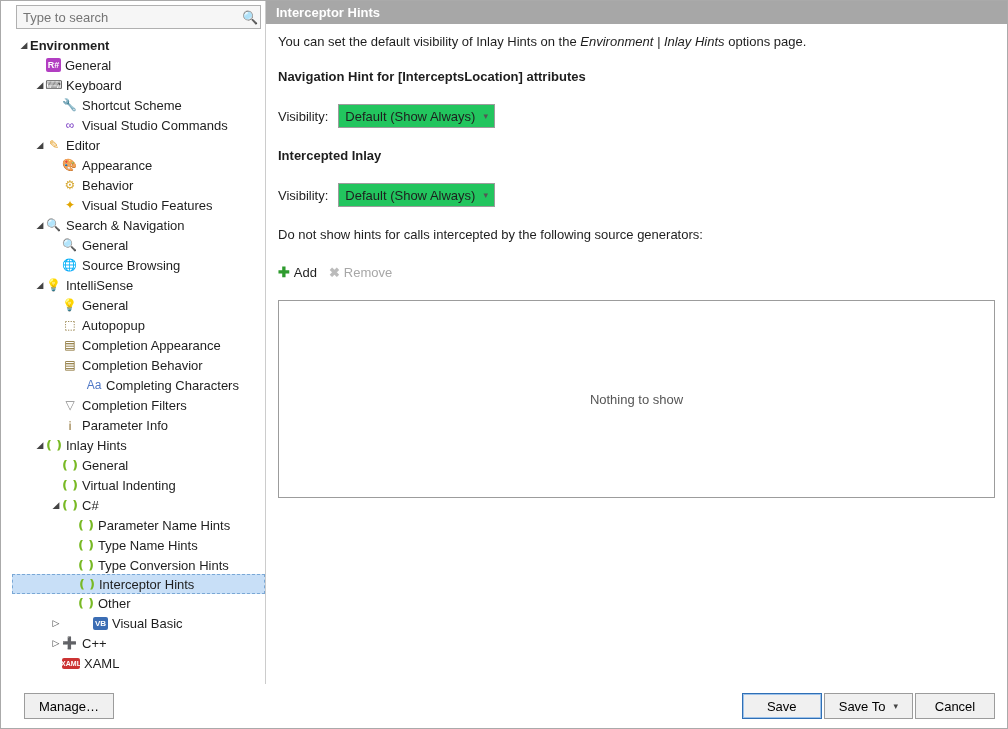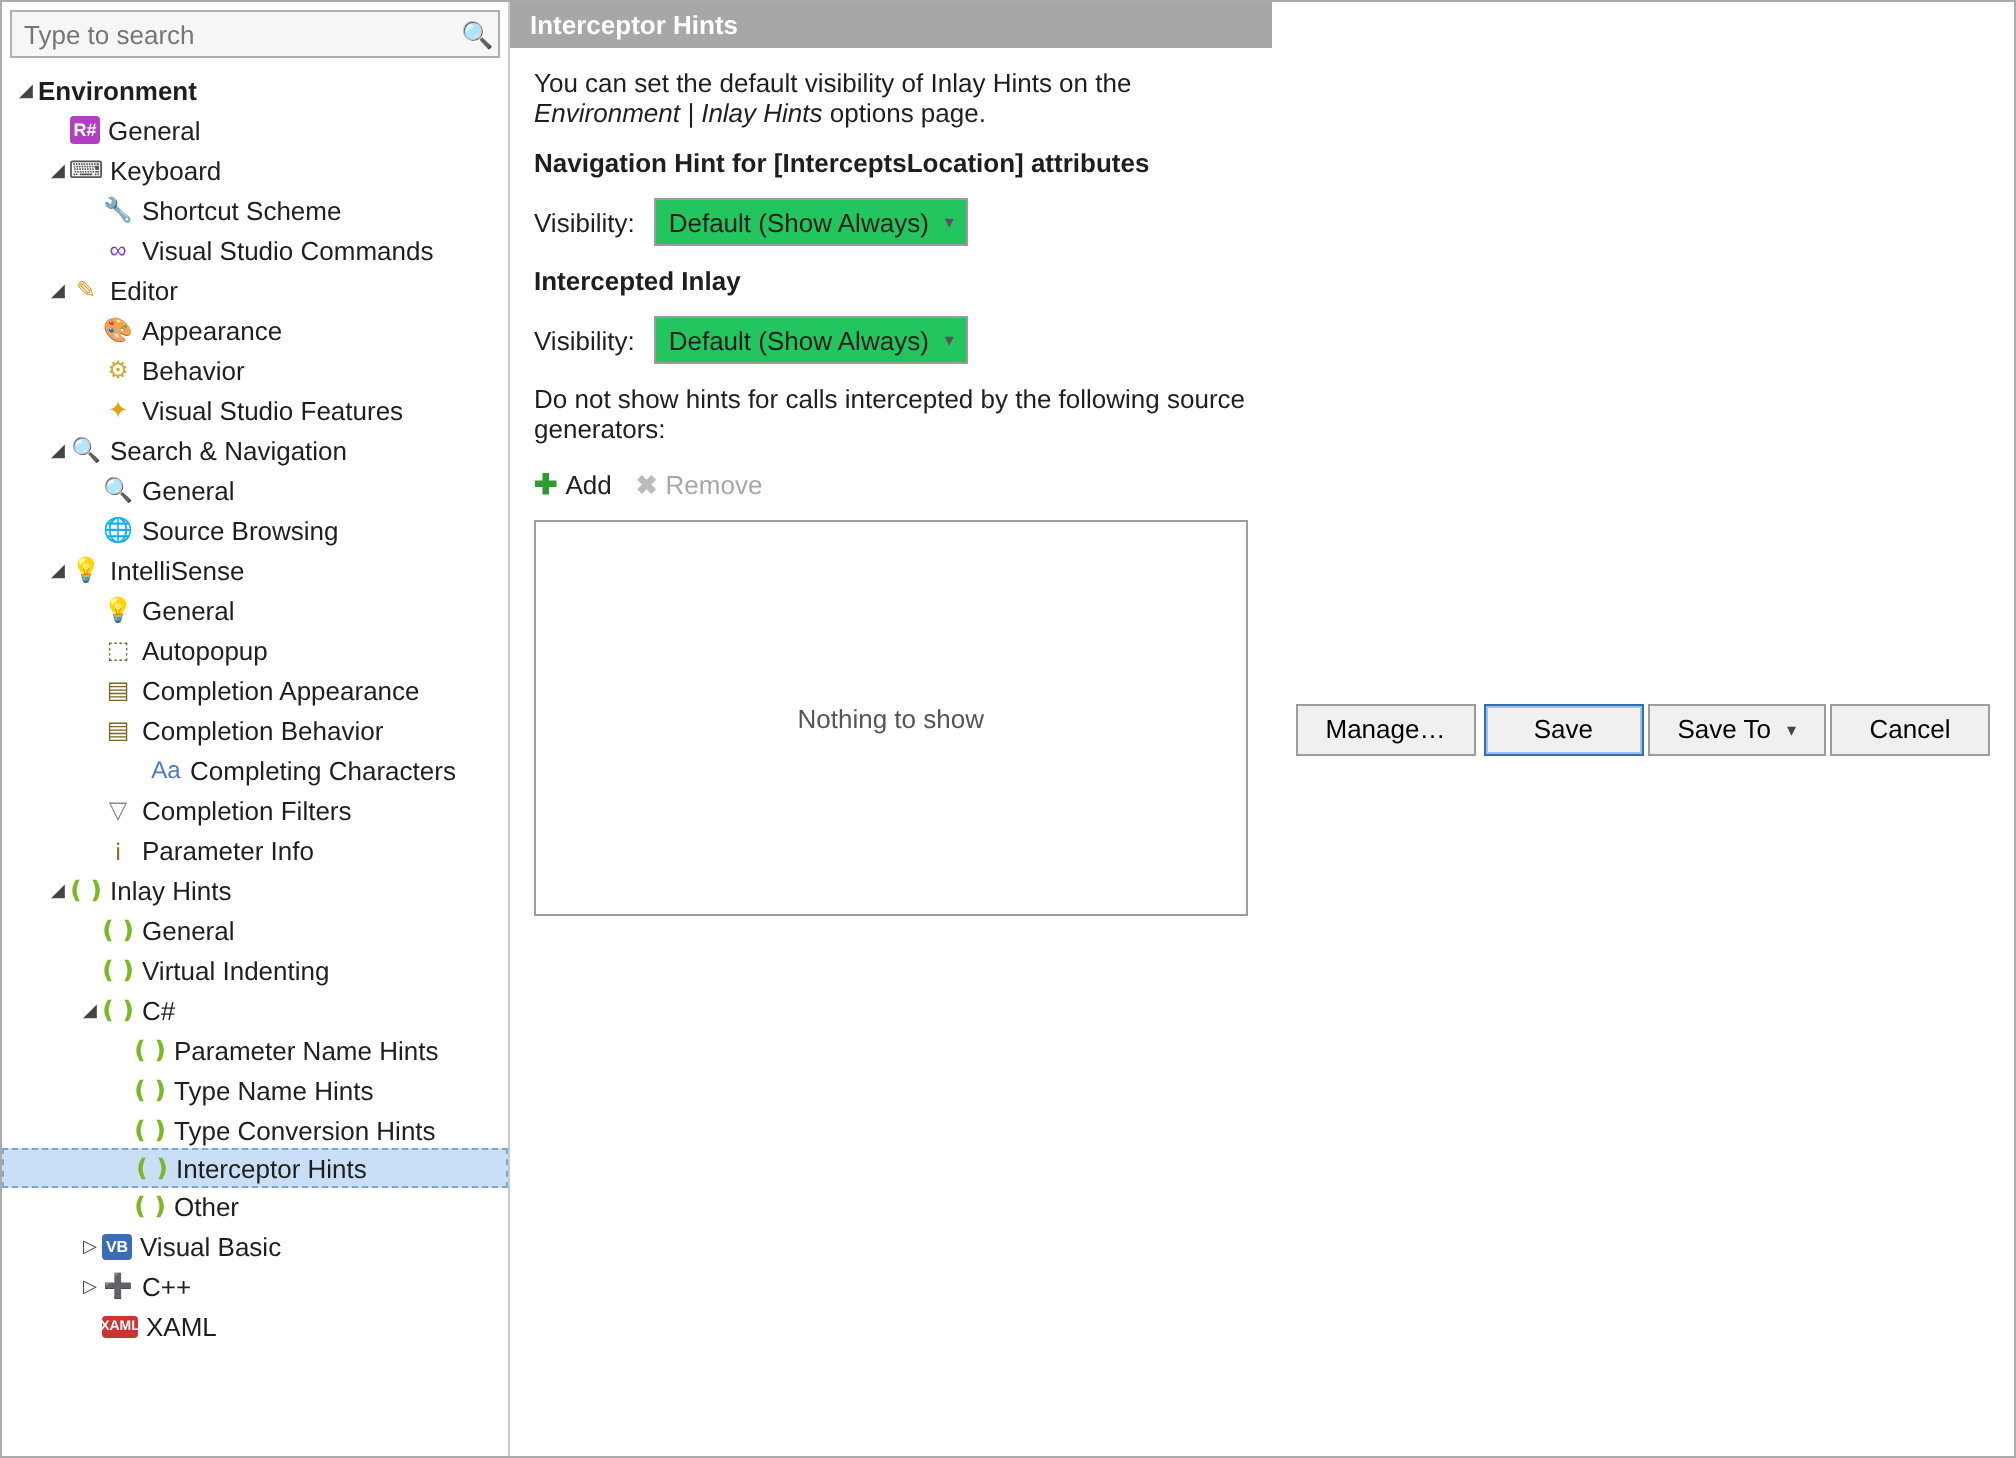--- a/index.html
+++ b/index.html
@@ -1,17 +1,17 @@
 <!DOCTYPE html>
 <html><head>
 <meta charset="utf-8">
 <style>
 * { box-sizing: border-box; margin: 0; padding: 0; }
 html, body { width: 1008px; height: 729px; font-family: "Segoe UI", Tahoma, sans-serif; font-size: 13px; color: #1e1e1e; background: #fff; overflow: hidden; }
-.app { display: flex; flex-direction: row; width: 100%; height: 100%; border: 1px solid #aaa; }
+.app { display: flex; flex-direction: column; width: 100%; height: 100%; border: 1px solid #aaa; padding-left: 11px; }
 .main { display: flex; flex: 1; min-height: 0; }
 .sidebar { width: 254px; border-right: 1px solid #ccc; display: flex; flex-direction: column; background: #fff; }
 .search-row { display: flex; align-items: center; border: 1px solid #b0b0b0; margin: 4px; background: #f6f6f6; height: 24px; }
 .search-row input { flex: 1; border: none; background: transparent; padding: 3px 6px; font-size: 13px; color: #888; outline: none; }
 .search-row .search-ico { width: 20px; text-align: center; color: #3a8cd6; font-size: 13px; }
 .tree-wrap { flex: 1; overflow-y: auto; padding: 2px 0; position: relative; }
 .tree-wrap::-webkit-scrollbar { width: 16px; }
 .tree-wrap::-webkit-scrollbar-track { background: #f0f0f0; border-left: 1px solid #ddd; }
 .tree-wrap::-webkit-scrollbar-thumb { background: #c0c0c0; border: 3px solid #f0f0f0; }
 .tree-row { display: flex; align-items: center; height: 20px; padding-left: 4px; cursor: default; white-space: nowrap; }
@@ -21,21 +21,21 @@
 .ticon { width: 16px; height: 16px; display: inline-flex; align-items: center; justify-content: center; margin-right: 4px; font-size: 12px; }
 .tlabel { }
 .tlabel.bold { font-weight: 700; }
 .ilvl0 { padding-left: 6px; }
 .ilvl1 { padding-left: 22px; }
 .ilvl2 { padding-left: 38px; }
 .ilvl3 { padding-left: 54px; }
 
 .content { flex: 1; display: flex; flex-direction: column; min-width: 0; }
 .content-header { background: #a7a7a7; color: #fff; font-weight: 600; padding: 4px 10px; font-size: 13px; }
-.content-body { padding: 10px 12px; flex: 1; display: flex; flex-direction: column; gap: 10px; overflow: auto; }
+.content-body { padding: 10px 12px; flex: 1; display: flex; flex-direction: column; gap: 20px; overflow: auto; }
 .desc { font-size: 13px; }
 .desc .emph { font-style: italic; }
 .section-heading { font-weight: 700; font-size: 13px; }
 .vis-row { display: flex; align-items: center; gap: 10px; }
 .combo { display: inline-flex; align-items: center; border: 1px solid #9c9c9c; background: #22c55e; height: 24px; padding: 0 6px; min-width: 150px; justify-content: space-between; }
 .combo .arrow { font-size: 9px; color: #555; margin-left: 8px; }
 .toolbar-row { display: flex; gap: 12px; align-items: center; margin-top: 2px; }
 .tool-add { color: #1e1e1e; display: inline-flex; align-items: center; gap: 4px; }
 .tool-add .plus { color: #2e9b2e; font-weight: 700; font-size: 14px; }
 .tool-rem { color: #a7a7a7; display: inline-flex; align-items: center; gap: 4px; }
@@ -60,21 +60,21 @@
 .ico-mag { color:#5e8bd6; }
 .ico-zoom { color:#4f86cc; }
 .ico-browse { color:#3a8cd6; }
 .ico-bulb { color:#e7b900; }
 .ico-list { color:#aa7d2a; }
 .ico-popup { color:#7f6521; }
 .ico-chars { color:#5078c6;margin-left:24px; }
 .ico-filter { color:#888; }
 .ico-pi { color:#8a6d2e; }
 .ico-hints { color:#78b924; }
-.ico-vb { background:#3b6db4;color:#fff;font-size:8px;font-weight:700;width:15px;height:13px;line-height:13px;text-align:center;border-radius:2px; }
+.ico-vb { background:#3b6db4;color:#fff;font-size:8px;font-weight:700;width:15px;height:13px;line-height:13px;text-align:center;border-radius:2px;margin-left:31px; }
 .ico-cpp { color:#cc3388; }
 .ico-xaml { background:#c33;color:#fff;font-size:7px;font-weight:700;width:18px;height:11px;line-height:11px;text-align:center;border-radius:2px; }
 </style>
 </head>
 <body>
 
 <div class="app">
   <div class="main">
     <div class="sidebar">
       <div class="search-row">

